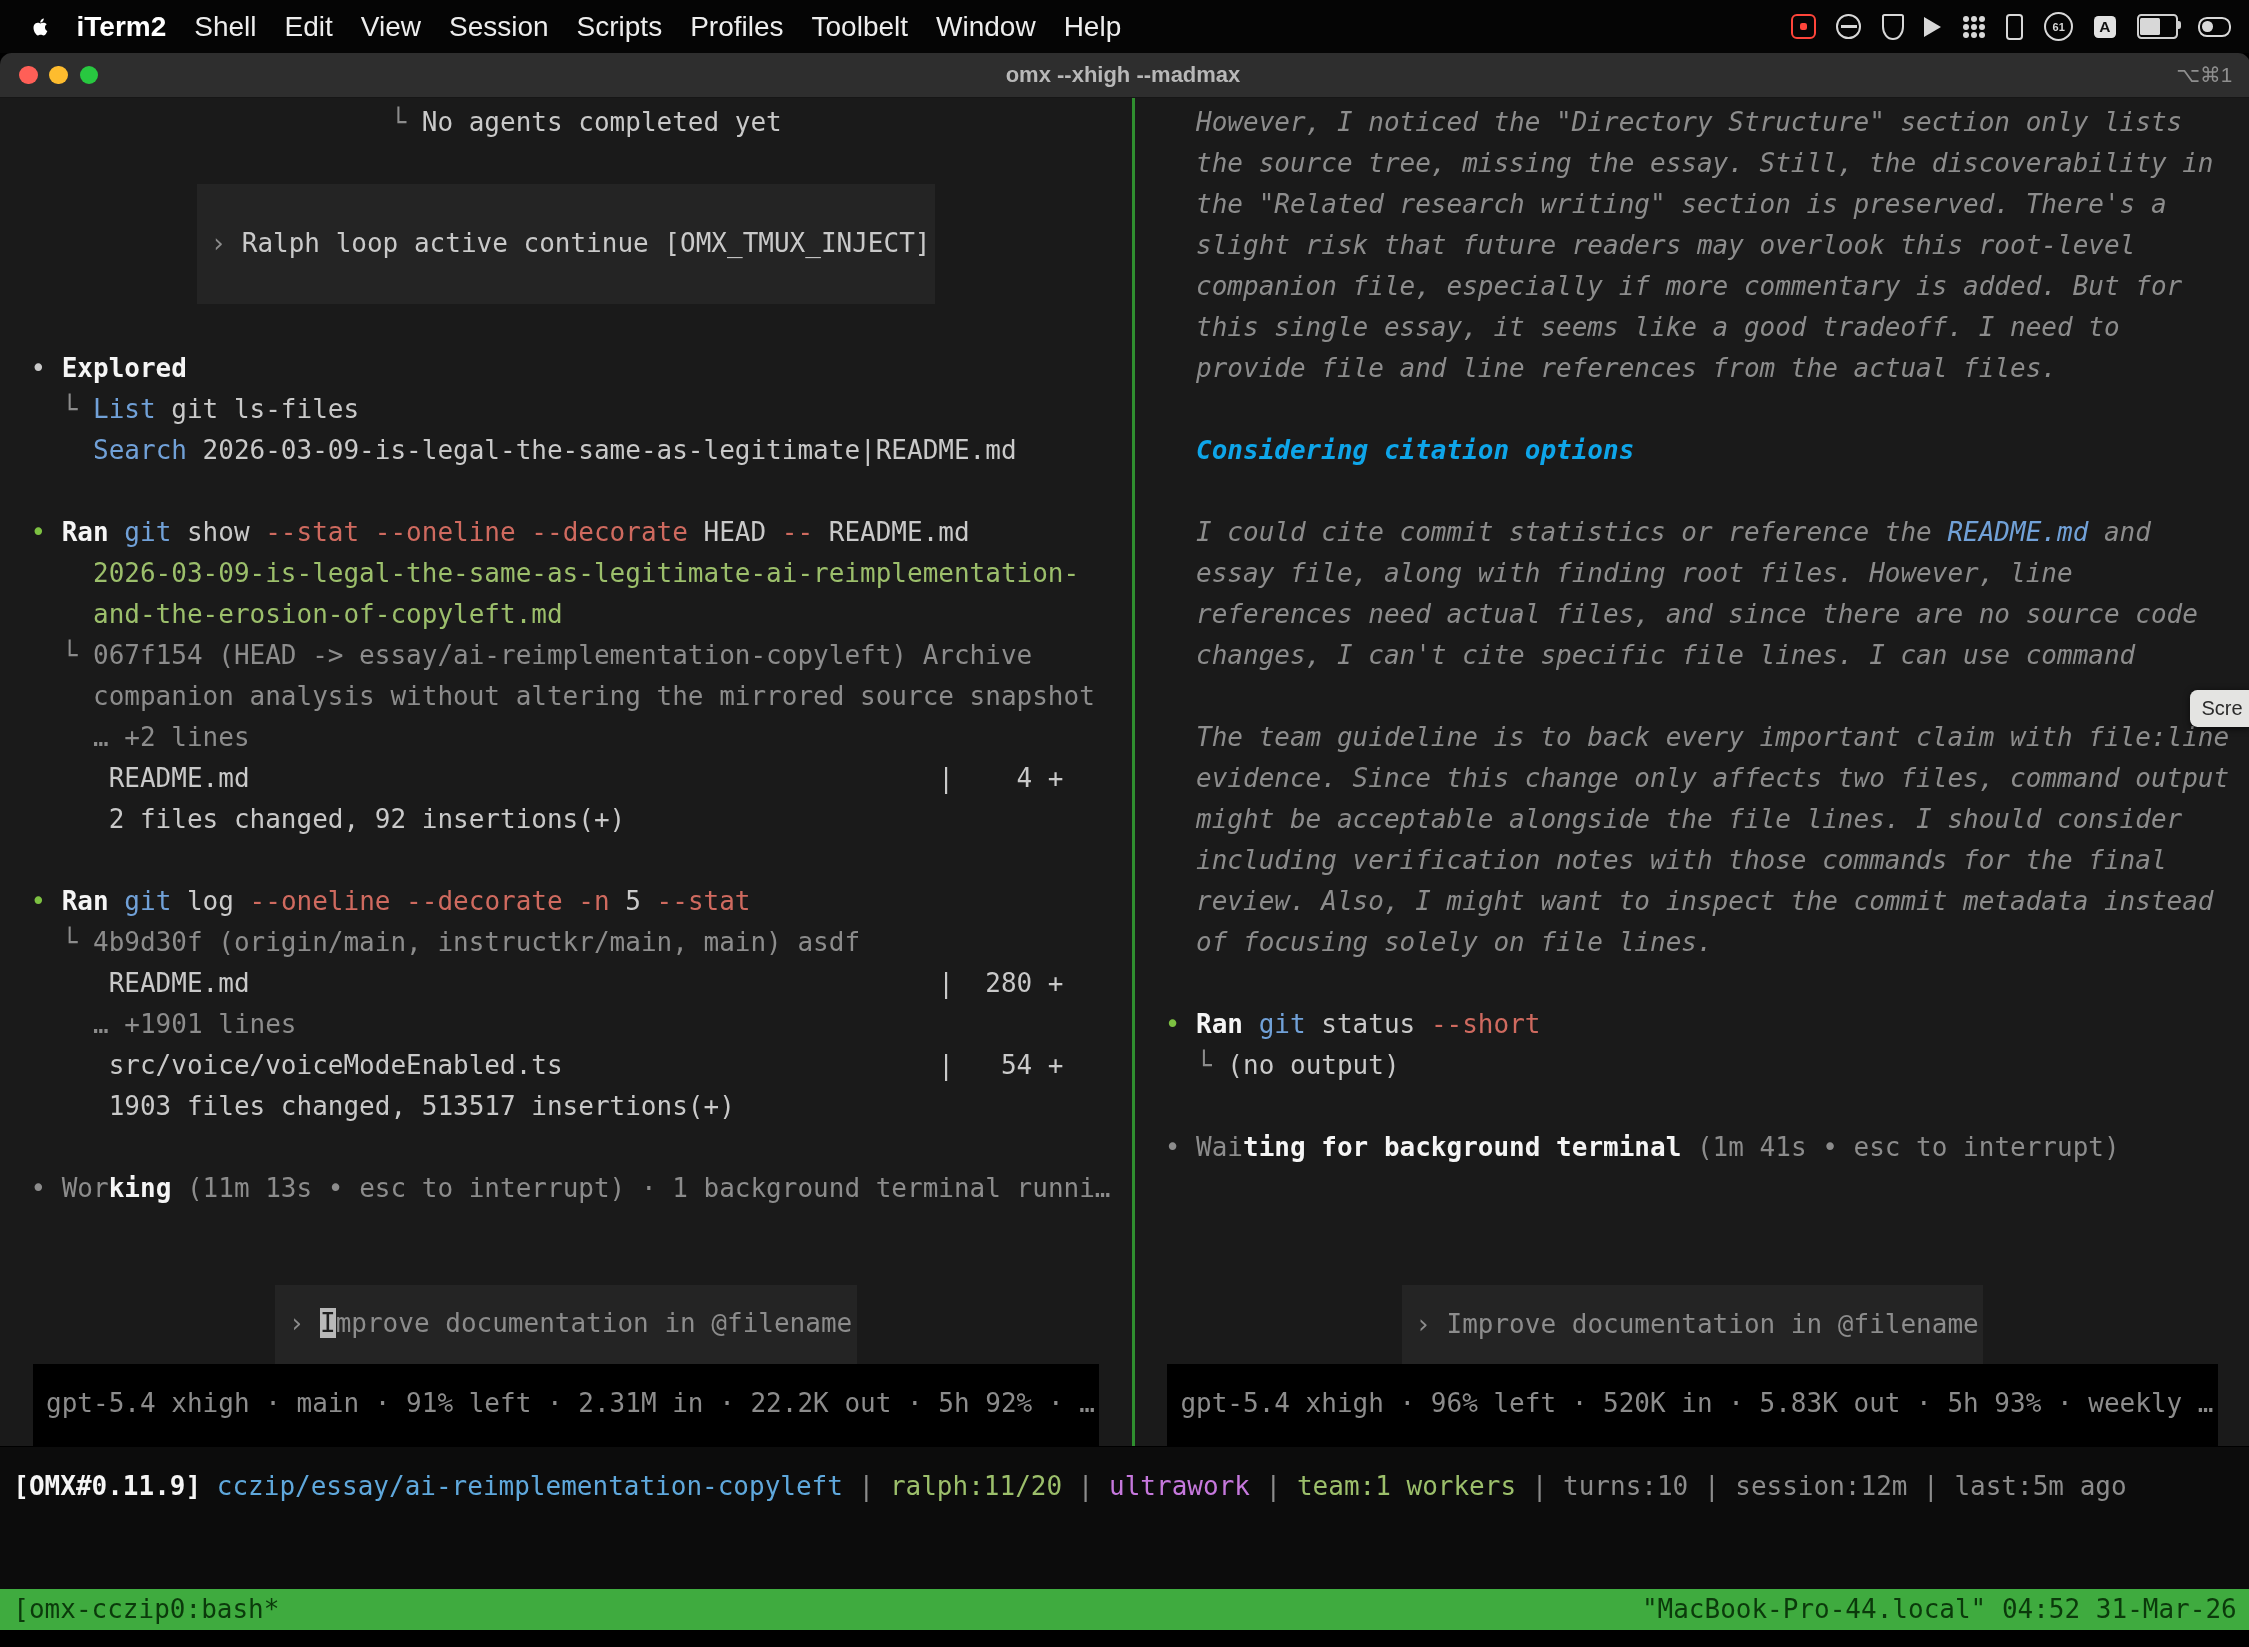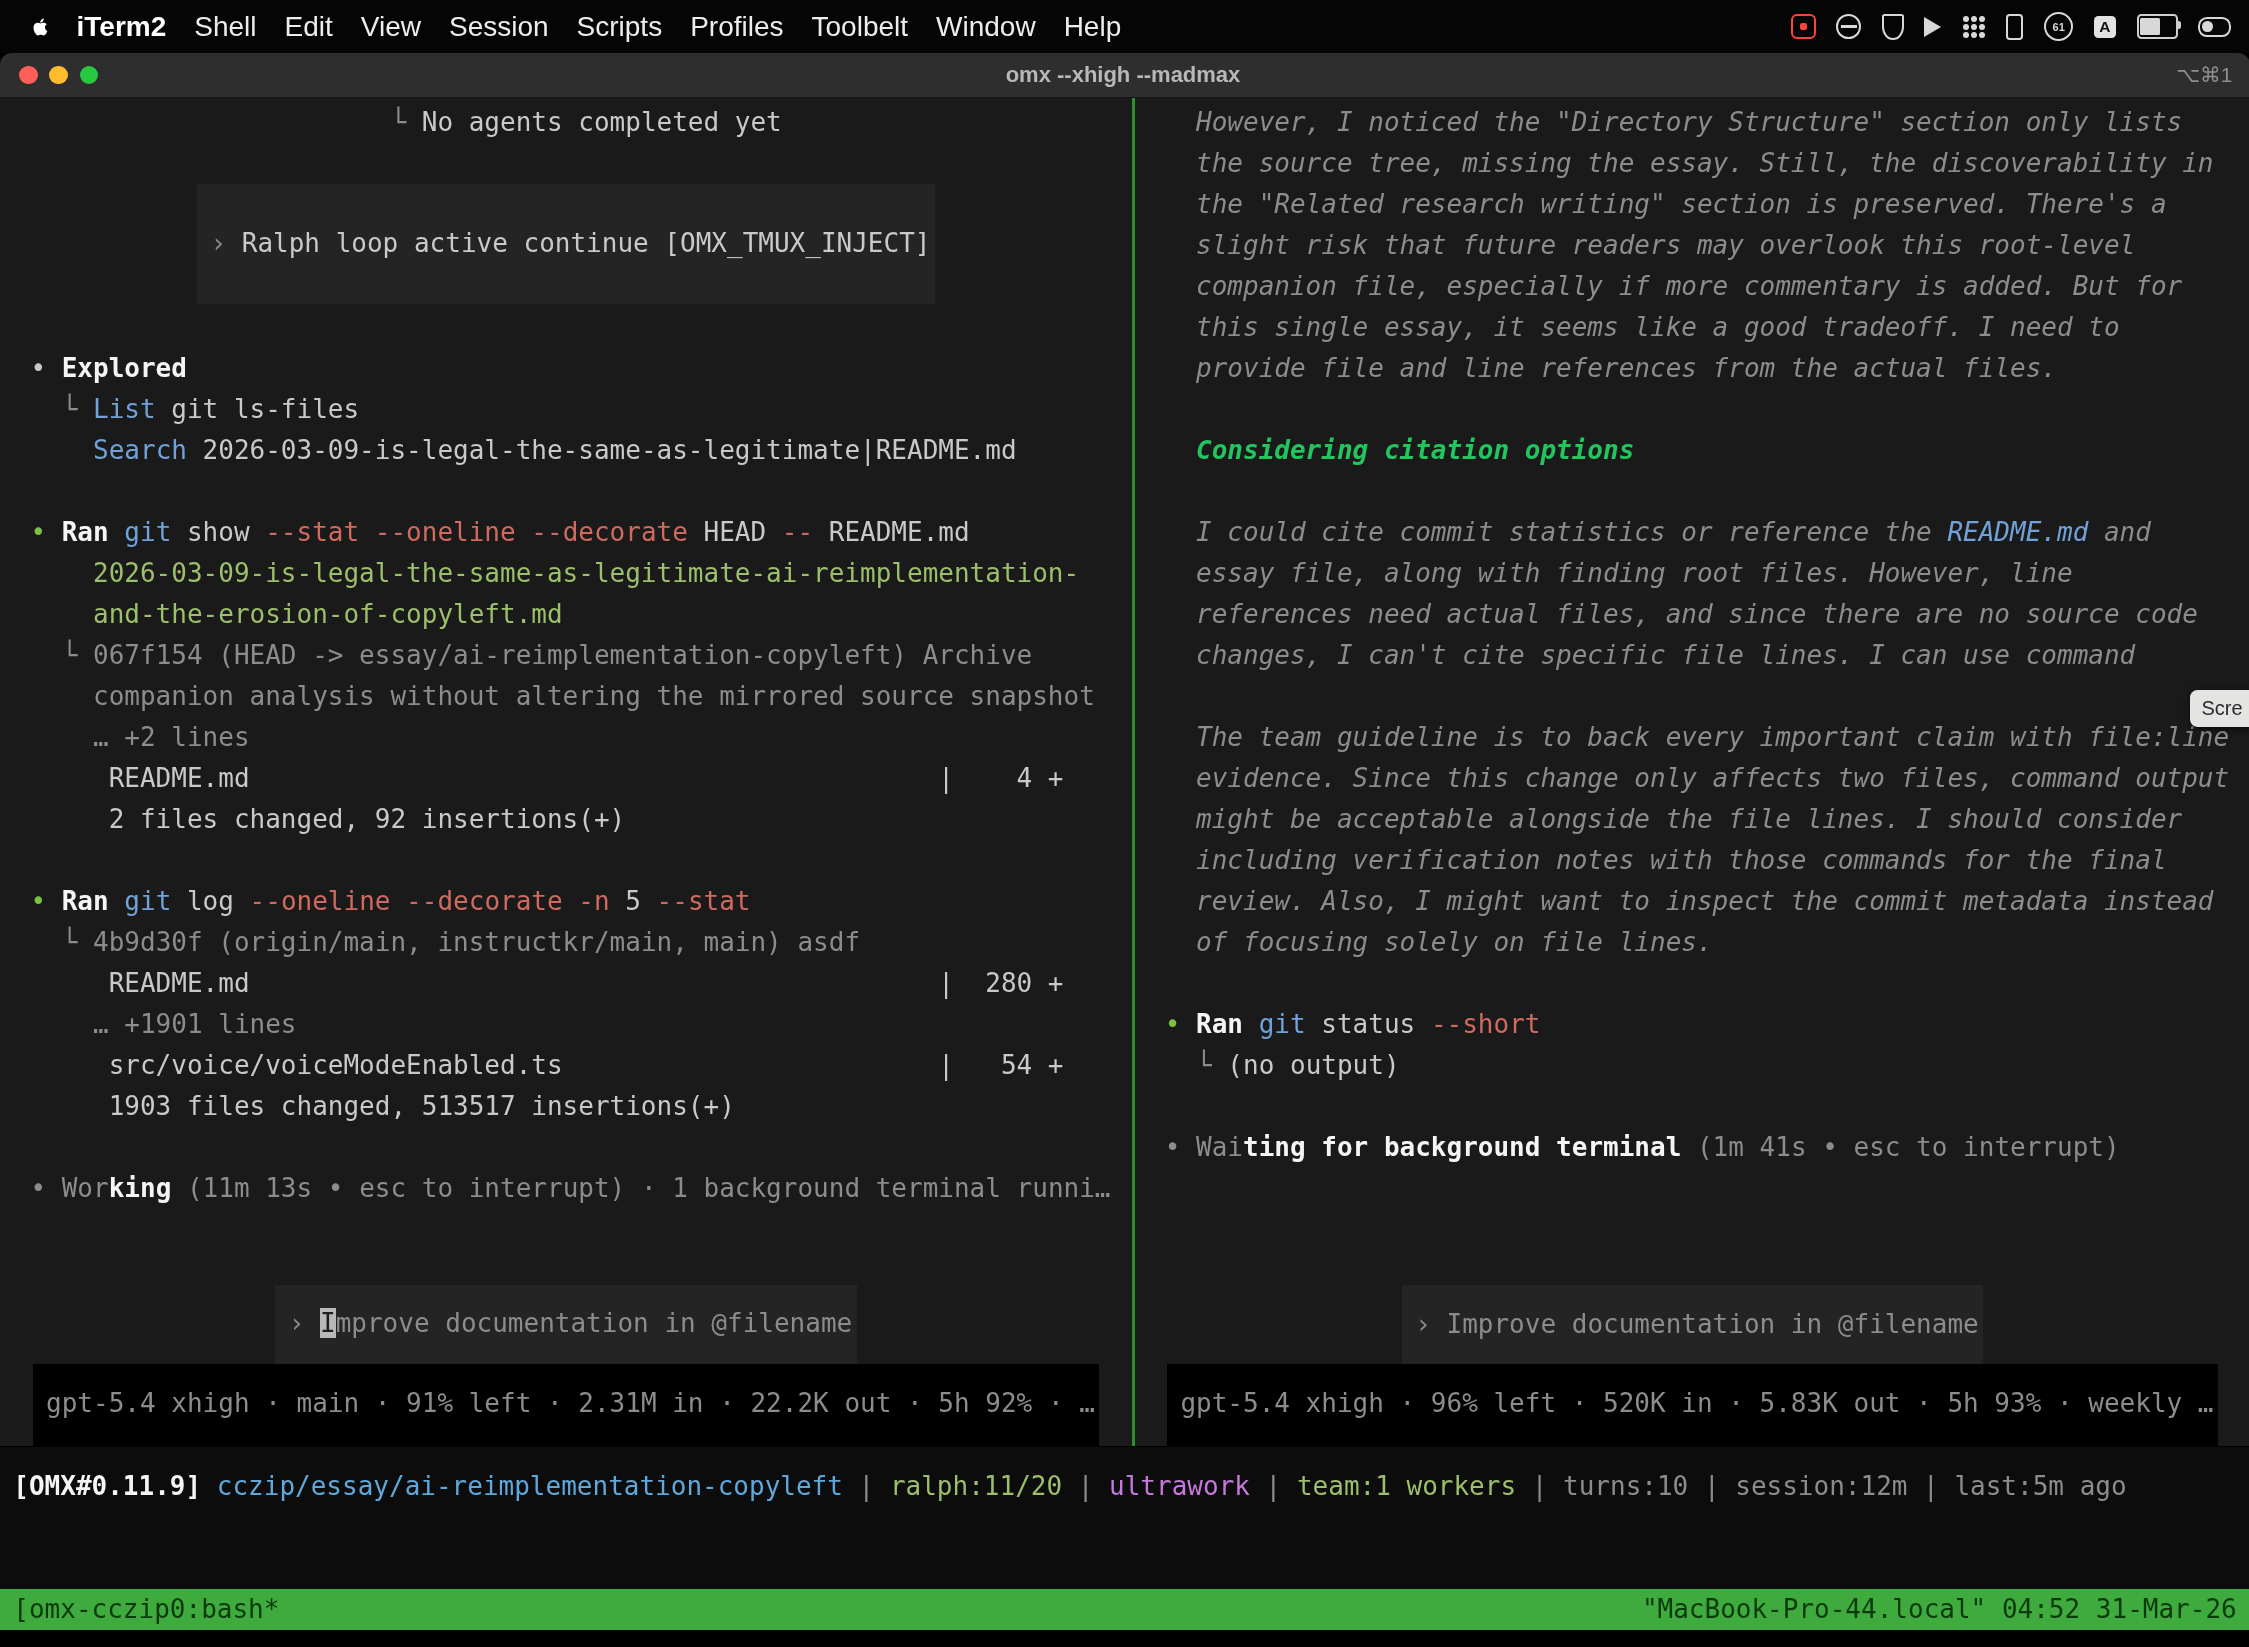--- a/index.html
+++ b/index.html
@@ -69,21 +69,21 @@
   
   .c-fg{color:#c9c9c9;}
   .c-dim{color:#8c8c8c;}
   .c-white{color:#f5f5f5;}
   .c-blue{color:#71a1d8;}
   .c-red{color:#cf6a5f;}
   .c-green{color:#9cbf6b;}
   .c-gbul{color:#7dc142;}
   .c-mag{color:#c678dd;}
   .c-path{color:#5fa8dc;}
-  .c-head{color:#22c55e;margin-top:19px;}
+  .c-head{color:#0ea5e9;margin-top:19px;}
   .c-tmux{color:#0b3a0b;}
   .b{font-weight:bold;}
   .i{font-style:italic;}
   .k{background:#b8b8b8;color:#1e1e1e;}
 
   
   .screchip{position:absolute;right:0;top:690px;height:37px;background:#e4e4e2;color:#2b2b2b;
     font-size:20px;display:flex;align-items:center;padding:0 7.4px 0 11.8px;border-radius:7.4px 0 0 7.4px;
     box-shadow:0 1.5px 5.9px rgba(0,0,0,.6);}
 </style>

